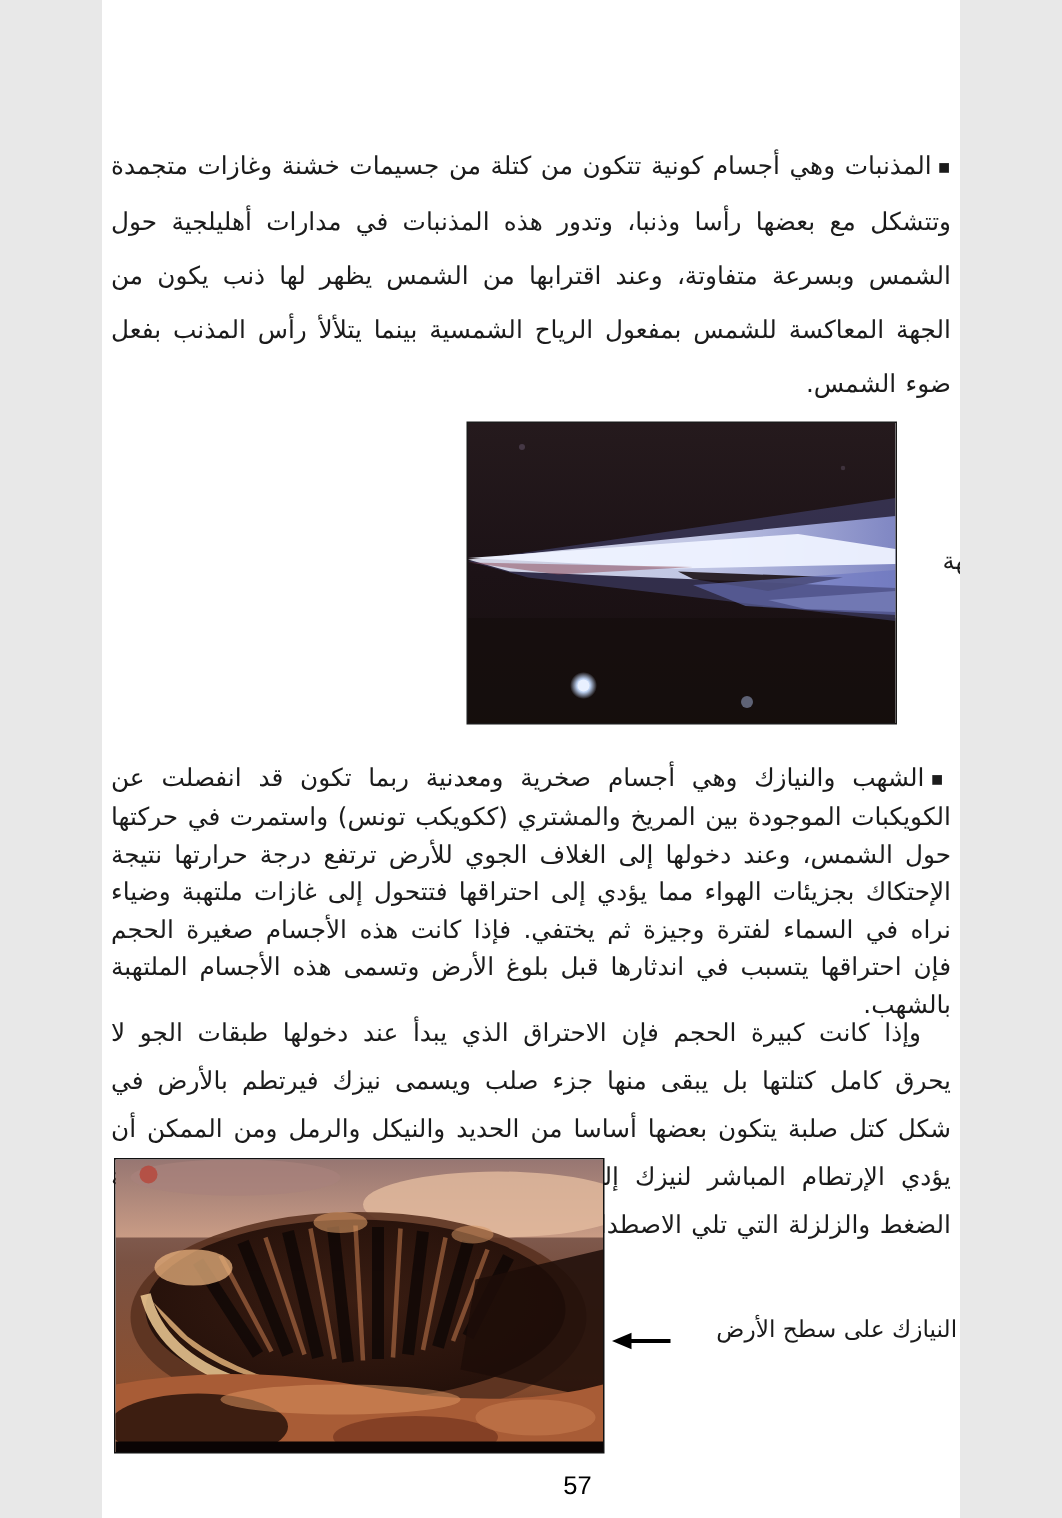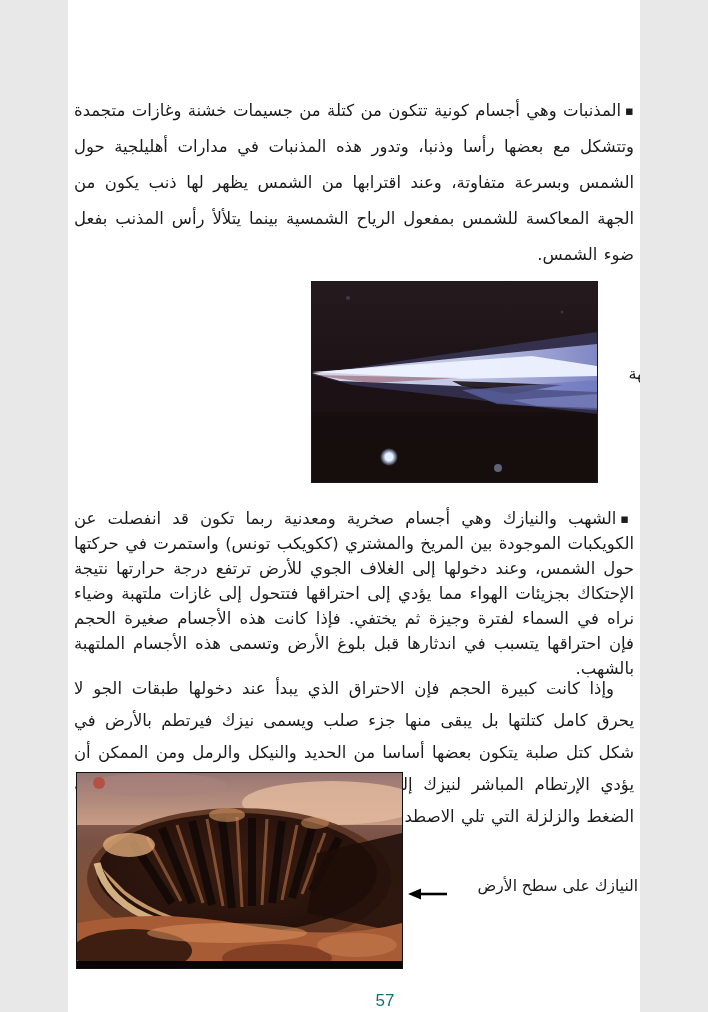--- a/index.html
+++ b/index.html
@@ -38,21 +38,21 @@
   #crater-figure svg{display:block;}
 
   #crater-pointer{position:absolute;top:886px;left:340px;width:40px;height:14px;}
   #crater-caption{
     position:absolute;top:877px;left:398px;width:272px;
     direction:rtl;text-align:center;font-size:15.5px;white-space:nowrap;
   }
   #page-number{
     position:absolute;top:981px;left:297px;width:40px;
     text-align:center;font-size:17px;
-    font-family:"Liberation Sans", sans-serif;color:#0f766e;margin-top:10px;
+    font-family:"Liberation Sans", sans-serif;color:#000000;
   }
 </style>
 </head>
 <body>
 
 <div class="page">
 
   <p class="para" id="para1"><span class="bullet">▪</span><span>المذنبات وهي أجسام كونية تتكون من كتلة من جسيمات خشنة وغازات متجمدة وتتشكل مع بعضها رأسا وذنبا، وتدور هذه المذنبات في مدارات أهليلجية حول الشمس وبسرعة متفاوتة، وعند اقترابها من الشمس يظهر لها ذنب يكون من الجهة المعاكسة للشمس بمفعول الرياح الشمسية بينما يتلألأ رأس المذنب بفعل ضوء الشمس.</span></p>
 
 

